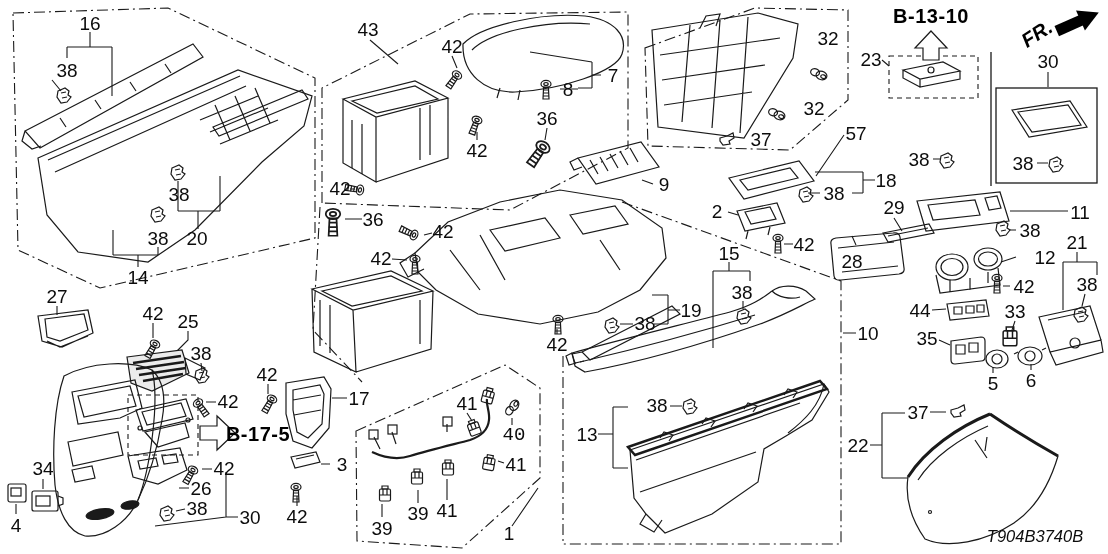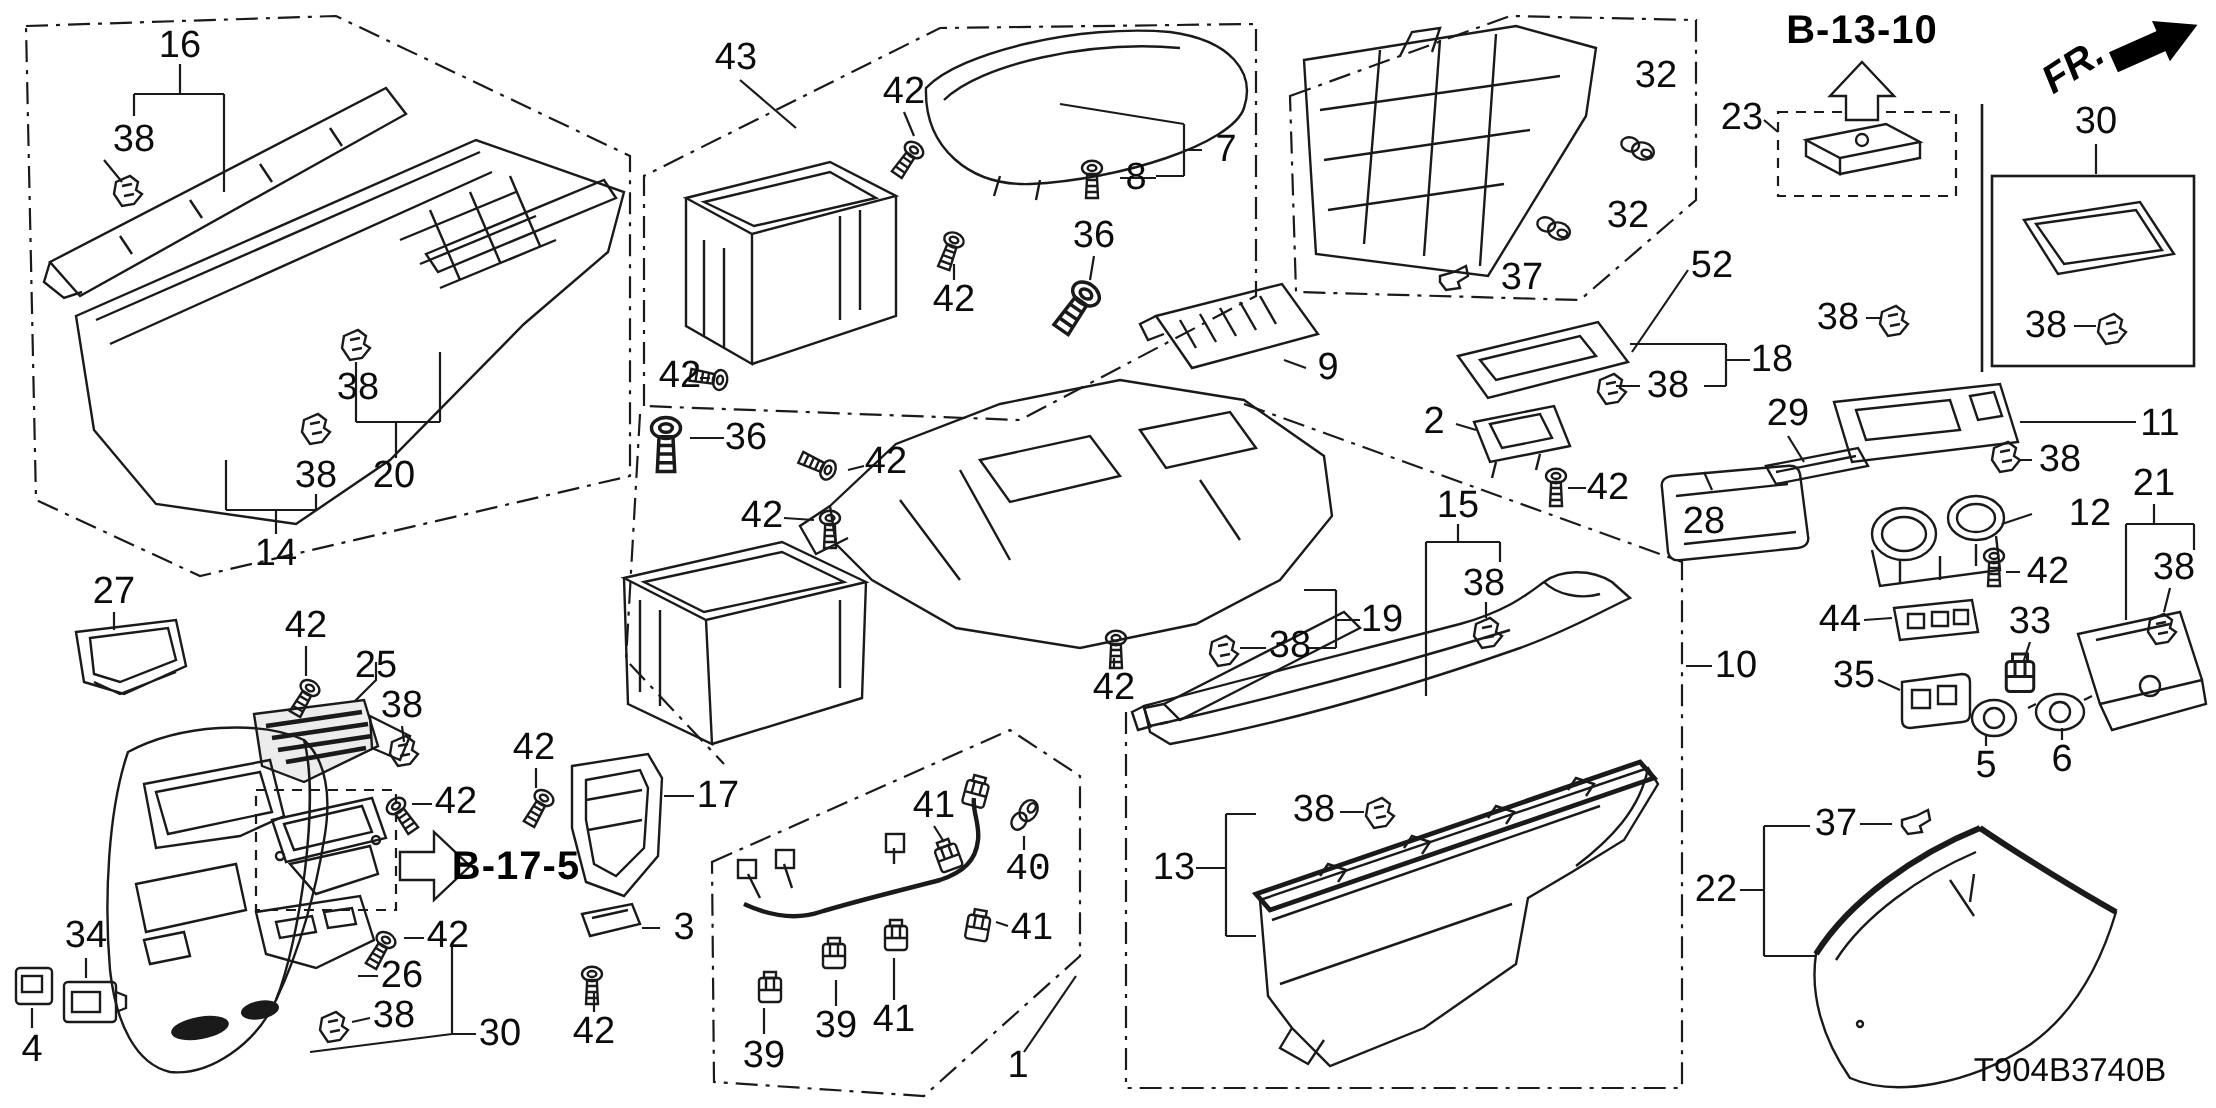--- a/index.html
+++ b/index.html
@@ -5,21 +5,21 @@
   html,body{margin:0;padding:0;background:#fff;}
   .stage{position:relative;width:1108px;height:554px;background:#ffffff;overflow:hidden;
          font-family:"Liberation Sans",sans-serif;}
   .stage svg{position:absolute;left:0;top:0;}
   .callout{position:absolute;transform:translate(-50%,-50%);font-size:19px;line-height:1;
            color:#0c0c0c;white-space:nowrap;z-index:5;}
   .ref{position:absolute;transform:translate(-50%,-50%);font-size:20px;font-weight:bold;
        color:#000;white-space:nowrap;z-index:5;letter-spacing:.5px;}
   .fr-label{position:absolute;transform:translate(-50%,-50%) rotate(-33deg);font-size:20px;
             font-weight:bold;font-style:italic;color:#000;z-index:5;}
-  .part-code{position:absolute;transform:translate(-50%,-50%);font-size:16.5px;color:#0c0c0c;z-index:5;}
+  .part-code{position:absolute;transform:translate(-50%,-50%);font-size:16.5px;color:#0c0c0c;z-index:5;font-style:italic;}
 </style>
 </head>
 <body>
 
 <div class="stage">
 
 <svg width="1108" height="554" viewBox="0 0 1108 554">
   <defs>
     <g id="screw">
       <ellipse cx="0" cy="0" rx="5" ry="3.6"></ellipse>
@@ -272,21 +272,21 @@
       <div class="callout" style="left: 645px; top: 323px;">38</div>
       <div class="callout" style="left: 691px; top: 310px;">19</div>
       <div class="callout" style="left: 742px; top: 292px;">38</div>
       <div class="callout" style="left: 729px; top: 253px;">15</div>
       <div class="callout" style="left: 587px; top: 434px;">13</div>
       <div class="callout" style="left: 657px; top: 405px;">38</div>
       <div class="callout" style="left: 828px; top: 38px;">32</div>
       <div class="callout" style="left: 871px; top: 59px;">23</div>
       <div class="callout" style="left: 814px; top: 108px;">32</div>
       <div class="callout" style="left: 761px; top: 139px;">37</div>
-      <div class="callout" style="left: 856px; top: 133px;">52</div>
+      <div class="callout" style="left: 856px; top: 133px;">57</div>
       <div class="callout" style="left: 1048px; top: 61px;">30</div>
       <div class="callout" style="left: 919px; top: 159px;">38</div>
       <div class="callout" style="left: 1023px; top: 163px;">38</div>
       <div class="callout" style="left: 886px; top: 180px;">18</div>
       <div class="callout" style="left: 717px; top: 211px;">2</div>
       <div class="callout" style="left: 834px; top: 193px;">38</div>
       <div class="callout" style="left: 894px; top: 207px;">29</div>
       <div class="callout" style="left: 852px; top: 225px; margin-top: 36px;">28</div>
       <div class="callout" style="left: 804px; top: 244px;">42</div>
       <div class="callout" style="left: 1080px; top: 212px;">11</div>
@@ -298,21 +298,21 @@
       <div class="callout" style="left: 920px; top: 310px;">44</div>
       <div class="callout" style="left: 1015px; top: 311px;">33</div>
       <div class="callout" style="left: 868px; top: 333px;">10</div>
       <div class="callout" style="left: 927px; top: 338px;">35</div>
       <div class="callout" style="left: 993px; top: 383px;">5</div>
       <div class="callout" style="left: 1031px; top: 380px;">6</div>
       <div class="callout" style="left: 918px; top: 412px;">37</div>
       <div class="callout" style="left: 858px; top: 445px;">22</div>
       <div class="callout" style="left: 57px; top: 296px;">27</div>
       <div class="callout" style="left: 153px; top: 313px;">42</div>
-      <div class="callout" style="left: 188px; top: 321px; margin-top: 12px;">25</div>
+      <div class="callout" style="left: 188px; top: 321px;">25</div>
       <div class="callout" style="left: 201px; top: 353px;">38</div>
       <div class="callout" style="left: 267px; top: 374px;">42</div>
       <div class="callout" style="left: 228px; top: 401px;">42</div>
       <div class="callout" style="left: 359px; top: 398px;">17</div>
       <div class="callout" style="left: 342px; top: 464px;">3</div>
       <div class="callout" style="left: 224px; top: 468px;">42</div>
       <div class="callout" style="left: 201px; top: 488px; text-align: right;">26</div>
       <div class="callout" style="left: 197px; top: 508px;">38</div>
       <div class="callout" style="left: 250px; top: 517px;">30</div>
       <div class="callout" style="left: 43px; top: 468px;">34</div>

